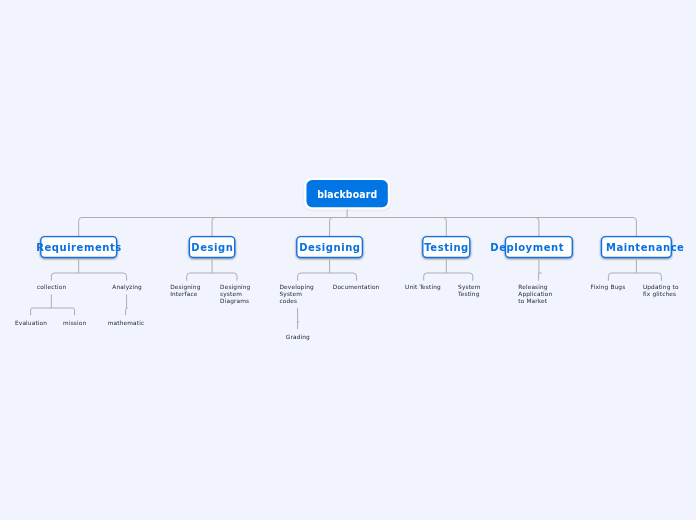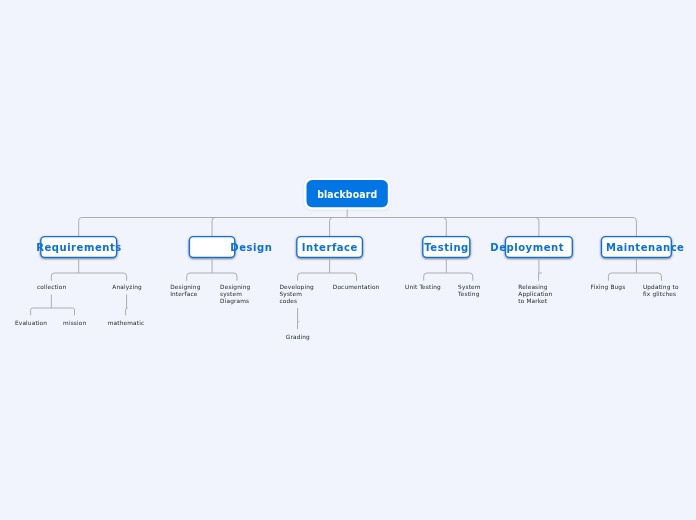--- a/index.html
+++ b/index.html
@@ -58,27 +58,27 @@
       </g>
   </svg>
   <div id="nodes">
       <div class="node root-node" style="left: 306.5px; top: 180px; width: 81.3px; height: 27.2px;">blackboard</div>
       <div class="node branch-node" style="left: 40.2px; top: 236px; width: 77px; height: 22px;">Requirements</div>
       <div class="node leaf-node" style="left: 37px; top: 284.3px;">collection</div>
       <div class="node leaf-node" style="left: 15px; top: 319.6px;">Evaluation</div>
       <div class="node leaf-node" style="left: 63.1px; top: 319.6px;">mission</div>
       <div class="node leaf-node" style="left: 112.3px; top: 284.3px;">Analyzing</div>
       <div class="node leaf-node" style="left: 107.8px; top: 319.6px;">mathematic</div>
-      <div class="node branch-node" style="left: 188.8px; top: 236px; width: 46.5px; height: 22px; margin-left: 39px;">Design</div>
+      <div class="node branch-node" style="left: 188.8px; top: 236px; width: 46.5px; height: 22px;">Design</div>
       <div class="node leaf-node" style="left: 170.2px; top: 284.3px;">Designing
 Interface</div>
       <div class="node leaf-node" style="left: 220.1px; top: 284.3px;">Designing
 system
 Diagrams</div>
-      <div class="node branch-node" style="left: 296.2px; top: 236px; width: 66.8px; height: 22px;">Interface</div>
+      <div class="node branch-node" style="left: 296.2px; top: 236px; width: 66.8px; height: 22px;">Designing</div>
       <div class="node leaf-node" style="left: 279.5px; top: 284.3px;">Developing
 System
 codes</div>
       <div class="node leaf-node" style="left: 285.8px; top: 333.5px;">Grading</div>
       <div class="node leaf-node" style="left: 332.8px; top: 284.3px;">Documentation</div>
       <div class="node branch-node" style="left: 422.2px; top: 236px; width: 48.2px; height: 22px; text-align: right;">Testing</div>
       <div class="node leaf-node" style="left: 405px; top: 284.3px;">Unit Testing</div>
       <div class="node leaf-node" style="left: 458.1px; top: 284.3px;">System
 Testing</div>
       <div class="node branch-node" style="left: 504.9px; top: 236px; width: 44px; height: 22px;">Deployment</div>

